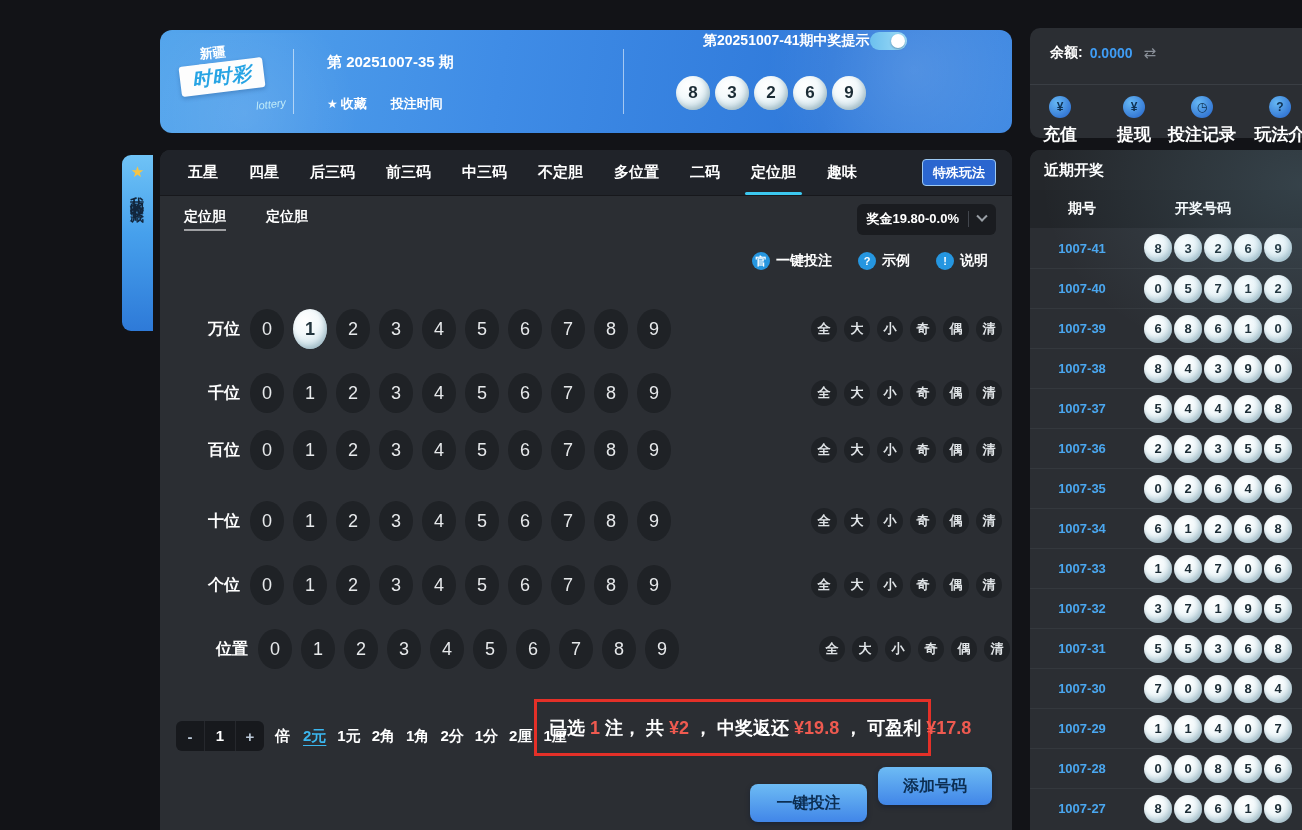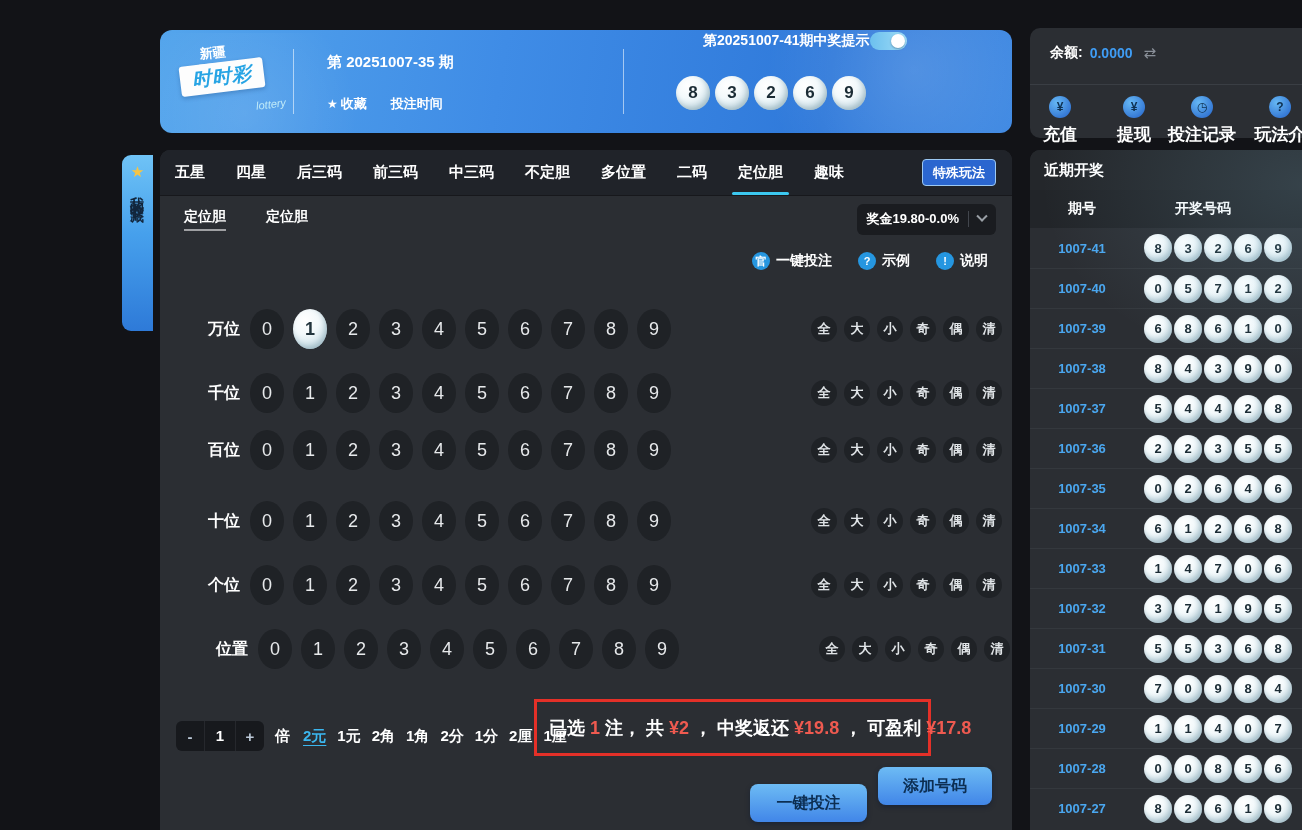--- a/index.html
+++ b/index.html
@@ -69,21 +69,21 @@
     align-items:center; gap:5px; cursor:pointer; }
   .acct-icon { width:22px; height:22px; border-radius:50%; display:flex; align-items:center;
     justify-content:center; font-size:12px; font-weight:bold; color:#0e3050;
     background:radial-gradient(circle at 35% 30%, #66b8f4, #2e6fd0 85%); }
   .acct-label { color:#fff; font-size:17px; font-weight:bold; white-space:nowrap; }
 
   
   .main { position:absolute; left:160px; top:150px; width:852px; height:680px;
     background:#2b2e33; border-radius:10px 10px 0 0; }
   .tabbar { position:relative; height:46px; background:#202329; border-radius:10px 10px 0 0;
-    display:flex; align-items:center; padding:0 16px 0 15px; border-bottom:1px solid #17181c; }
+    display:flex; align-items:center; padding:0 16px 0 28px; border-bottom:1px solid #17181c; }
   .tab { position:relative; height:100%; display:flex; align-items:center; margin-right:31px;
     color:#fff; font-size:15px; font-weight:bold; cursor:pointer; white-space:nowrap; }
   .tab.active::after { content:""; position:absolute; left:-6px; right:-6px; bottom:0;
     height:3px; border-radius:2px; background:#3cc8f0; }
   .special { margin-left:auto; height:27px; display:flex; align-items:center; padding:0 10px;
     background:#2b66cf; border:1px solid #9cc8f2; border-radius:4px; color:#fff;
     font-size:13px; font-weight:bold; cursor:pointer; }
   .subrow { position:relative; height:46px; display:flex; align-items:center; padding:0 16px 0 24px; }
   .subtab { margin-right:40px; color:#fff; font-size:14px; font-weight:bold; cursor:pointer;
     padding-bottom:3px; }

